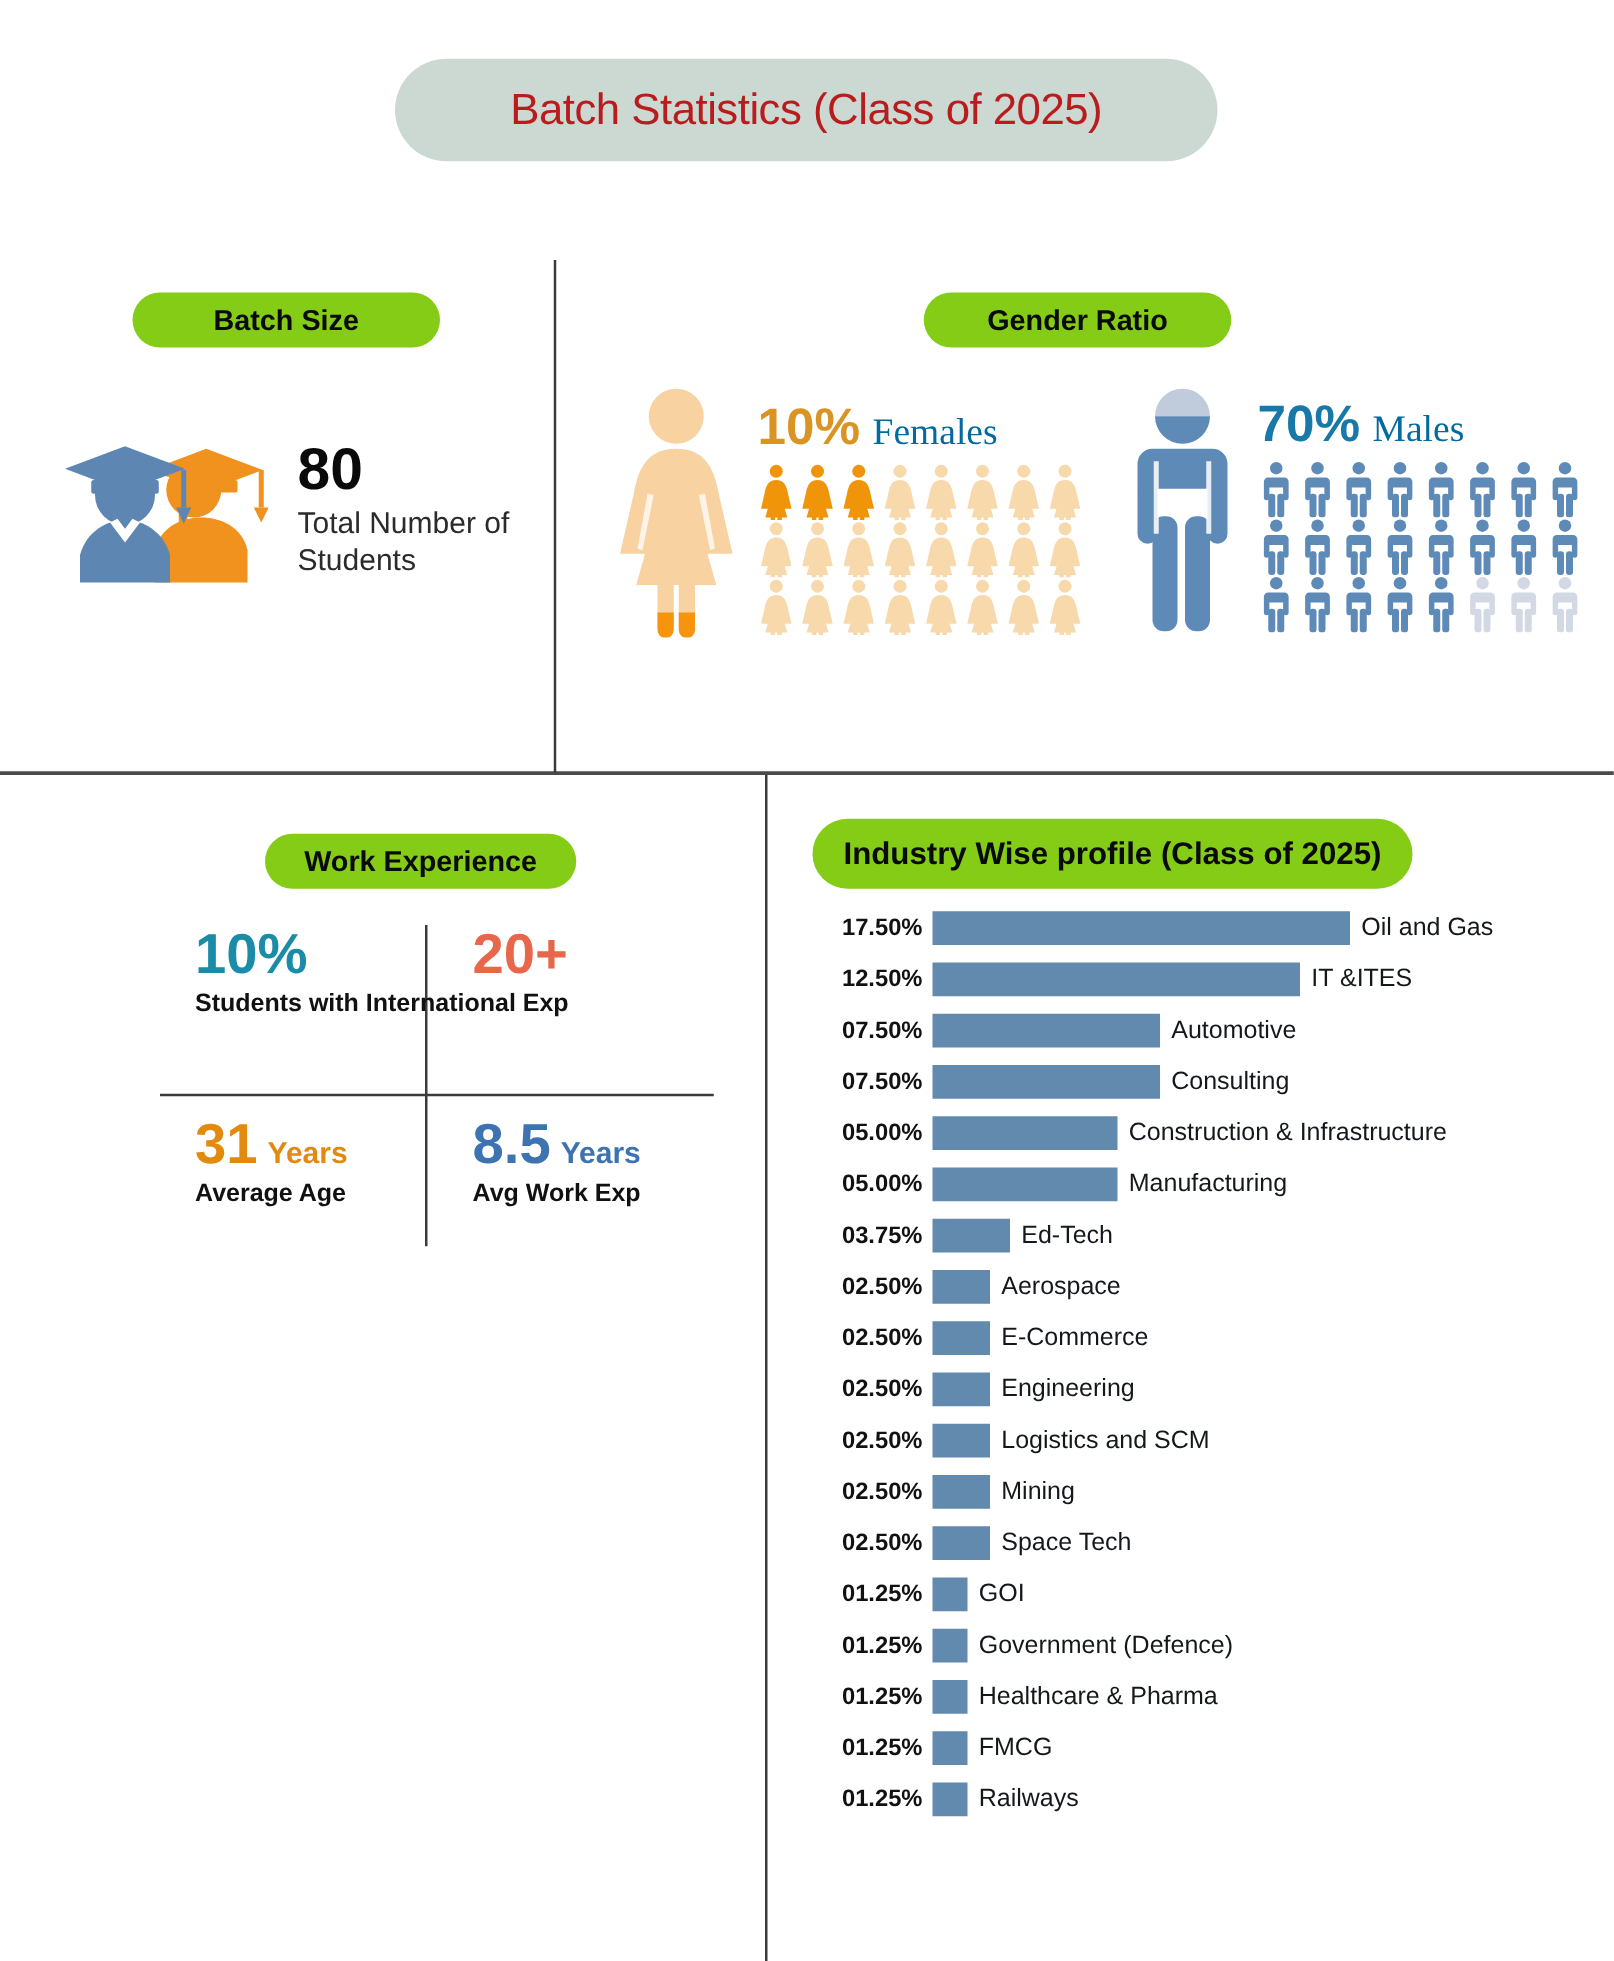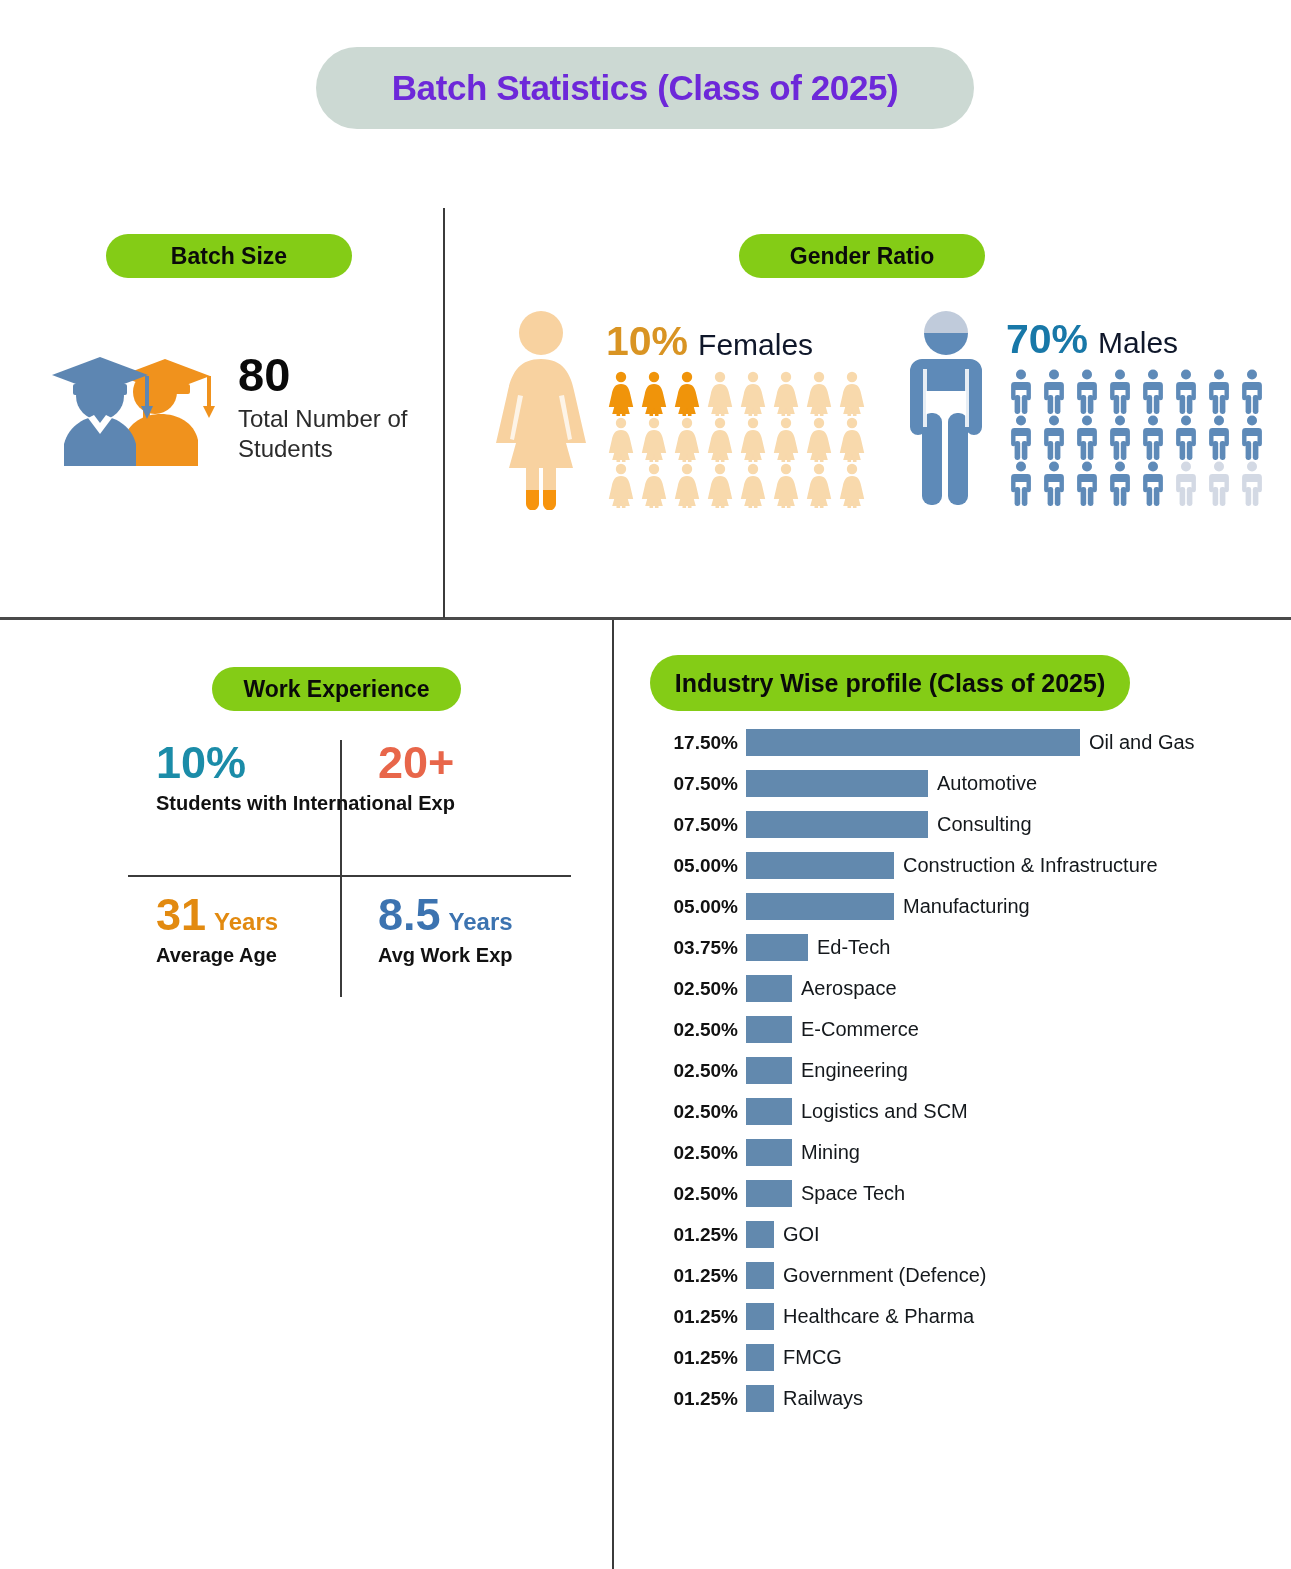--- a/index.html
+++ b/index.html
@@ -24,22 +24,22 @@
     width: 658px;
     height: 82px;
     background: #ccd9d3;
     border-radius: 41px;
     display: flex;
     align-items: center;
     justify-content: center;
   }
   .title-banner .title-text {
     font-size: 35px;
-    font-weight: bold;
-    color: #6d28d9;
+    font-weight: normal;
+    color: #b91c1c;
     letter-spacing: -0.4px;
   }
 
   
   .divider-h {
     position: absolute;
     left: 0;
     top: 617px;
     width: 1291px;
     height: 3px;
@@ -127,22 +127,23 @@
   }
   .gender-pct {
     font-size: 41px;
     font-weight: bold;
     line-height: 1;
   }
   .pct-female { color: #d99423; }
   .pct-male   { color: #1878a8; }
   .gender-word {
     font-size: 30px;
-    color: #0f172a;
+    color: #0369a1;
     line-height: 1;
+    font-family: Liberation Serif, serif;
   }
 
   .icon-grid {
     display: grid;
     grid-template-columns: repeat(8, 30px);
     grid-auto-rows: 46px;
     column-gap: 3px;
     row-gap: 0px;
   }
   .icon-grid.male {
@@ -753,20 +754,25 @@
   <span>Industry Wise profile (Class of 2025)</span>
 </div>
 
 <div class="chart" id="industry-chart">
     <div class="bar-row">
       <span class="bar-pct">17.50%</span>
       <span class="bar-fill" style="width:334px;background:#6289ae;"></span>
       <span class="bar-label">Oil and Gas</span>
     </div>
     <div class="bar-row">
+      <span class="bar-pct">12.50%</span>
+      <span class="bar-fill" style="width:294px;background:#6289ae;"></span>
+      <span class="bar-label">IT &amp;ITES</span>
+    </div>
+    <div class="bar-row">
       <span class="bar-pct">07.50%</span>
       <span class="bar-fill" style="width:182px;background:#6289ae;"></span>
       <span class="bar-label">Automotive</span>
     </div>
     <div class="bar-row">
       <span class="bar-pct">07.50%</span>
       <span class="bar-fill" style="width:182px;background:#6289ae;"></span>
       <span class="bar-label">Consulting</span>
     </div>
     <div class="bar-row">

